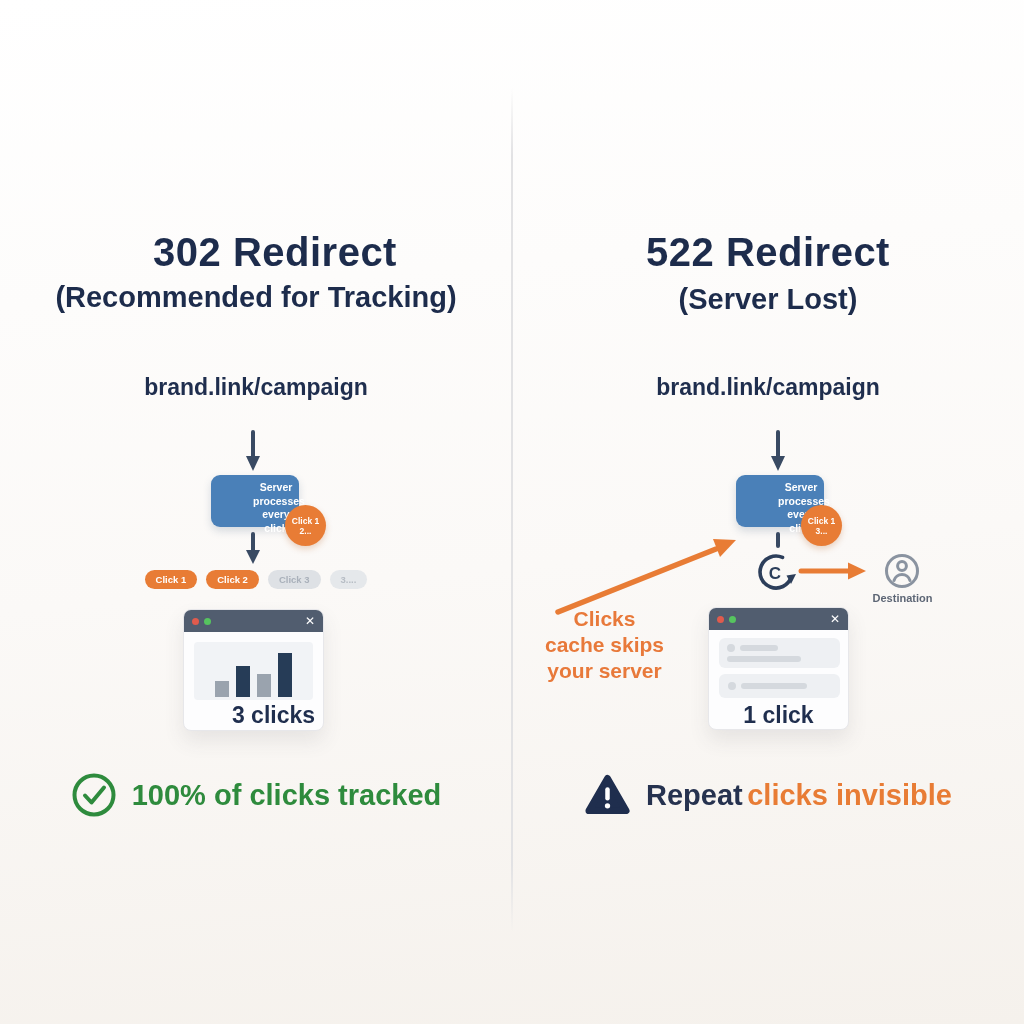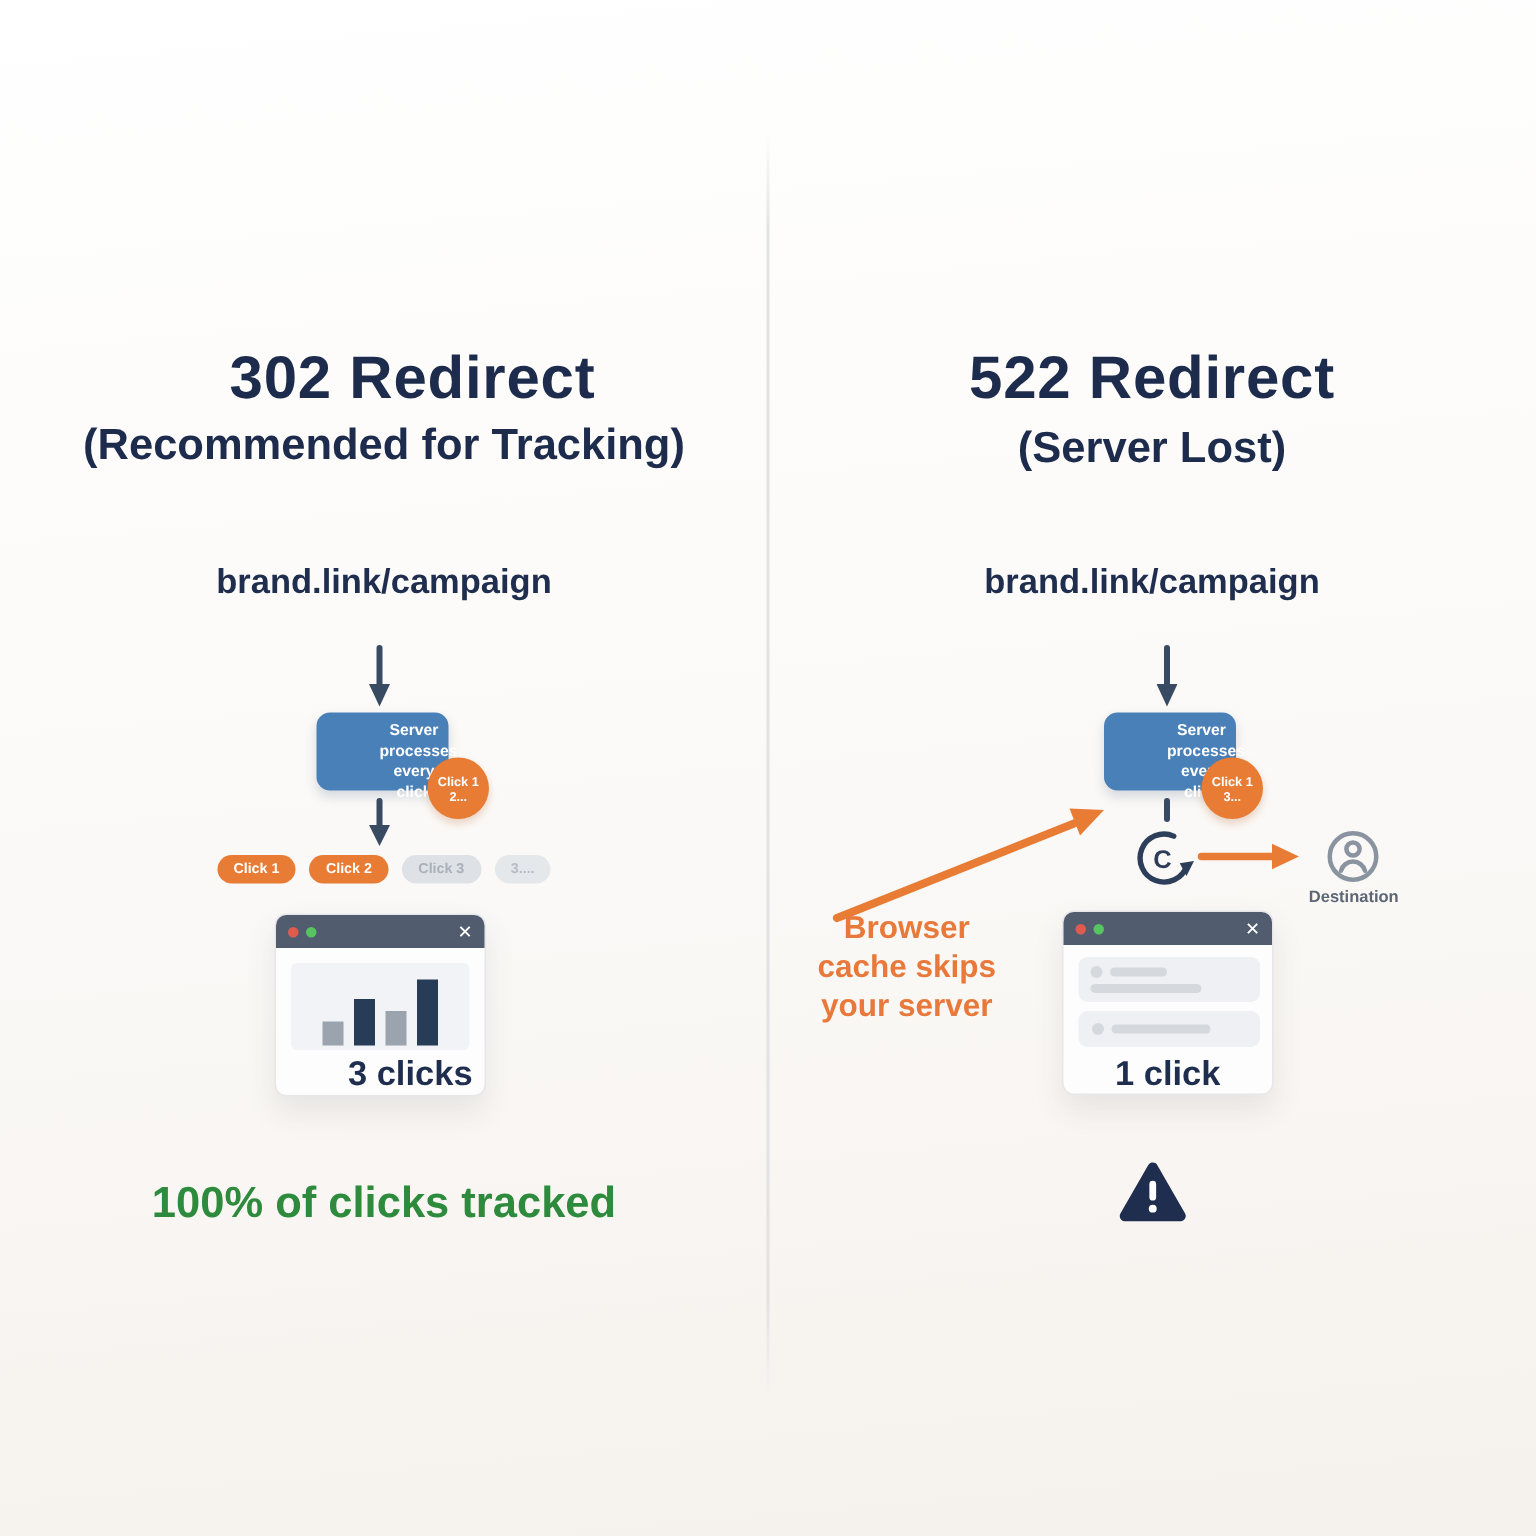--- a/index.html
+++ b/index.html
@@ -58,21 +58,21 @@
   .bar{width:14px;}
   .bar-gray{background:#9aa3ae;}
   .bar-navy{background:#263c57;}
   .win-caption{
     position:absolute;left:0;width:100%;text-align:center;
     font-size:23px;font-weight:700;color:#1f2e4e;
   }
   .skel-row{position:absolute;left:10px;width:121px;background:#eef0f3;border-radius:6px;}
   .skel-dot{position:absolute;width:8px;height:8px;border-radius:50%;background:#d5d9de;}
   .skel-line{position:absolute;height:6px;border-radius:3px;background:#d5d9de;}
-  .verdict-row{display:flex;align-items:center;justify-content:center;gap:15px;flex-direction:column;}
+  .verdict-row{display:flex;align-items:center;justify-content:center;gap:15px;}
   .verdict-green{font-size:29px;font-weight:700;color:#2e8b3d;}
   .verdict-dark{font-size:29px;font-weight:700;color:#26324f;}
   .verdict-orange{font-size:29px;font-weight:700;color:#e87c35;}
   .cache-note{font-size:21px;font-weight:700;color:#e8793a;line-height:26px;text-align:center;}
   .dest-label{font-size:11px;font-weight:700;color:#5d6675;text-align:center;}
   .divider{
     left:511px;top:88px;width:2px;height:845px;
     background:linear-gradient(180deg,rgba(226,226,228,0) 0%,#e2e2e4 8%,#e2e2e4 92%,rgba(226,226,228,0) 100%);
   }
   .stub{width:4px;height:16px;border-radius:2px;background:#394a63;}
@@ -181,21 +181,21 @@
       <path d="M11 28.5 a8.3 8.3 0 0 1 16 0" fill="none" stroke="#8a93a0" stroke-width="3" stroke-linecap="round"></path>
     </svg>
     <div class="abs dest-label" style="left:860px;top:592px;width:85px;">Destination</div>
 
     <svg class="abs" style="left:548px;top:530px;" width="200" height="90" viewBox="0 0 200 90">
       <line x1="10" y1="82" x2="168" y2="19" stroke="#e87c35" stroke-width="5.5" stroke-linecap="round"></line>
       <polygon points="188,10 172,27 165,9" fill="#e87c35"></polygon>
     </svg>
 
     <div class="abs cache-note" style="left:512px;top:606px;width:185px;">
-      <div>Browser</div>
+      <div>Clicks</div>
       <div>cache skips</div>
       <div>your server</div>
     </div>
 
     <div class="abs window" style="left:708px;top:607px;width:141px;height:123px;">
       <div class="titlebar">
         <span class="dot dot-red"></span>
         <span class="dot dot-green"></span>
         <span class="close-x">✕</span>
       </div>
@@ -210,16 +210,20 @@
       </div>
       <div class="win-caption" style="top:94px;">1 click</div>
     </div>
 
     <div class="abs col-r verdict-row" style="top:771px;height:48px;">
       <svg width="47" height="44" viewBox="0 0 48 44">
         <path d="M24 5 L43 38 L5 38 Z" fill="#1f2e4e" stroke="#1f2e4e" stroke-width="7" stroke-linejoin="round"></path>
         <rect x="21.7" y="14" width="4.6" height="13.5" rx="2.3" fill="#ffffff"></rect>
         <circle cx="24" cy="33" r="2.7" fill="#ffffff"></circle>
       </svg>
+      <span>
+        <span class="verdict-dark">Repeat</span>
+        <span class="verdict-orange">clicks invisible</span>
+      </span>
     </div>
   </div>
 
 </div>
 
 </body></html>

